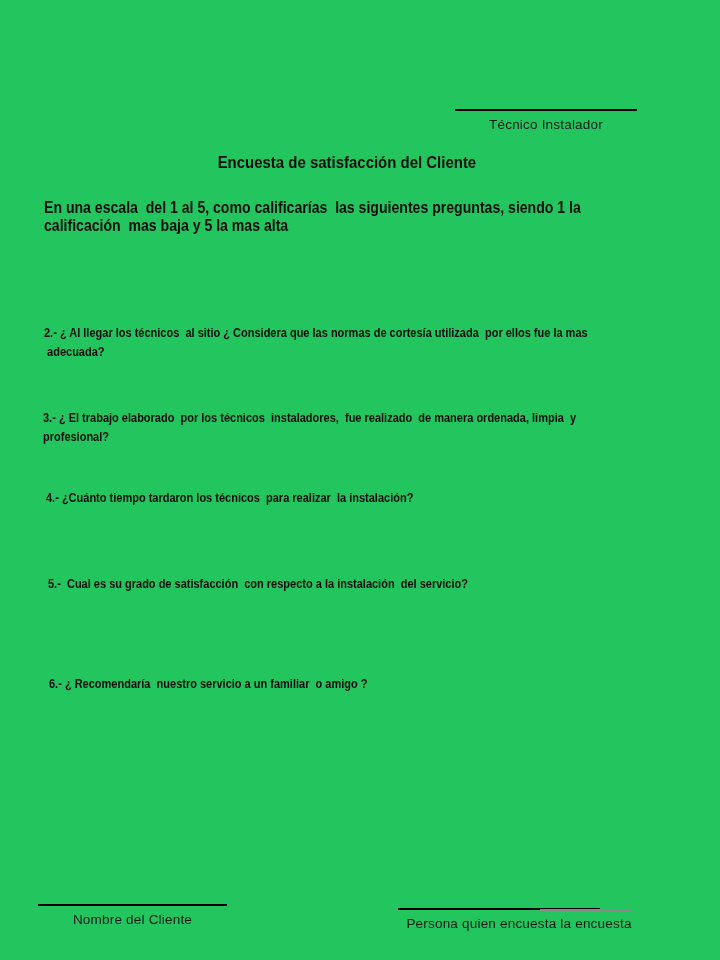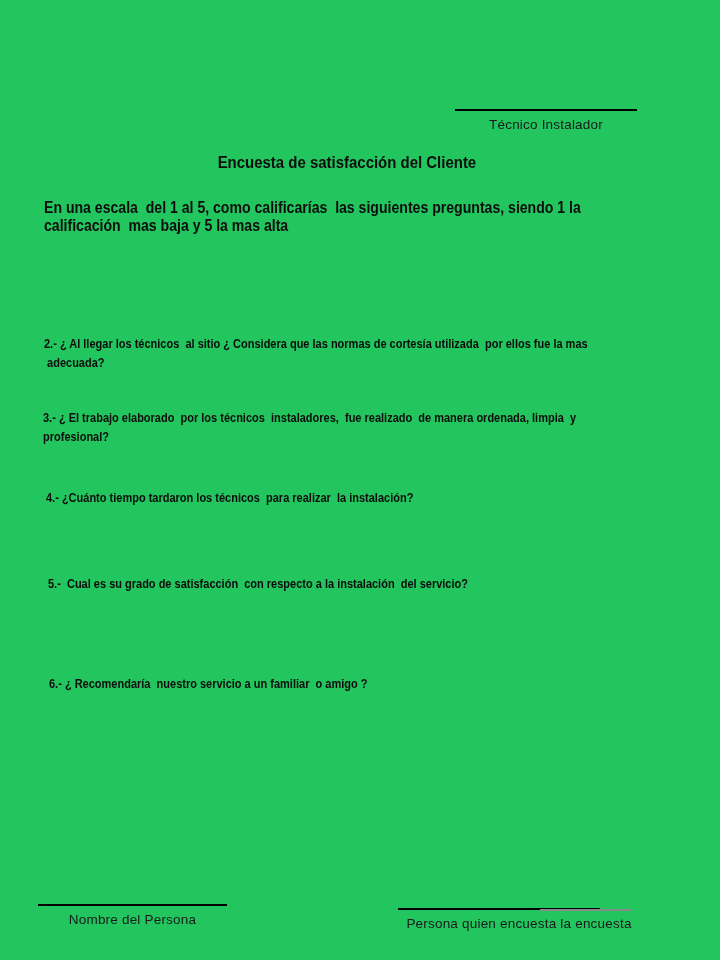--- a/index.html
+++ b/index.html
@@ -55,21 +55,21 @@
   }
   
   .cond {
     display: inline-block;
     transform: scaleX(0.88);
     transform-origin: left top;
     white-space: pre-wrap;
   }
   .cond-center { transform-origin: center top; }
   .q1 { left: 42px; top: 251px; }
-  .q2 { left: 44px; top: 335px; }
+  .q2 { left: 44px; top: 324px; }
   .q3 { left: 43px; top: 409px; }
   .q4 { left: 46px; top: 489px; }
   .q5 { left: 48px; top: 575px; }
   .q6 { left: 49px; top: 675px; }
 
   .line-technician { left: 455px; top: 109px; width: 182px; }
   .label-technician { left: 455px; top: 117px; width: 182px; }
 
   .line-client { left: 38px; top: 904px; width: 189px; }
   .label-client { left: 38px; top: 912px; width: 189px; }
@@ -97,19 +97,19 @@
   <div class="question q3"><span class="cond">3.- ¿ El trabajo elaborado  por los técnicos  instaladores,  fue realizado  de manera ordenada, limpia  y
 profesional?</span></div>
 
   <div class="question q4"><span class="cond">4.- ¿Cuánto tiempo tardaron los técnicos  para realizar  la instalación?</span></div>
 
   <div class="question q5"><span class="cond">5.-  Cual es su grado de satisfacción  con respecto a la instalación  del servicio?</span></div>
 
   <div class="question q6"><span class="cond">6.- ¿ Recomendaría  nuestro servicio a un familiar  o amigo ?</span></div>
 
   <div class="sig-line line-client"></div>
-  <div class="sig-label label-client">Nombre  del Persona</div>
+  <div class="sig-label label-client">Nombre  del Cliente</div>
 
   <div class="sig-line line-surveyor-black"></div>
   <div class="sig-line gray line-surveyor-gray"></div>
   <div class="sig-label label-surveyor">Persona quien encuesta la encuesta</div>
 
 </div>
 
 </body></html>

